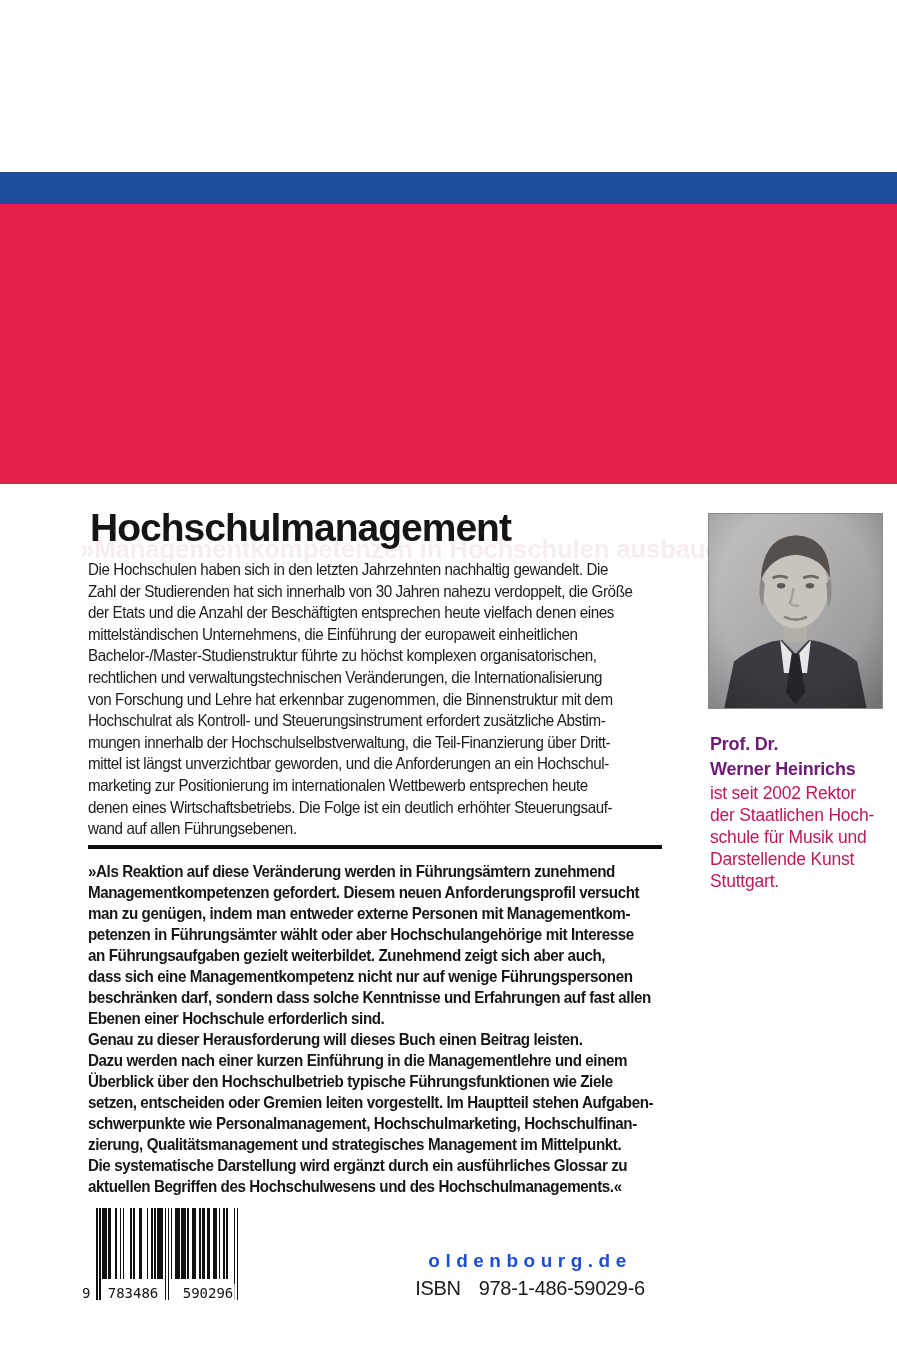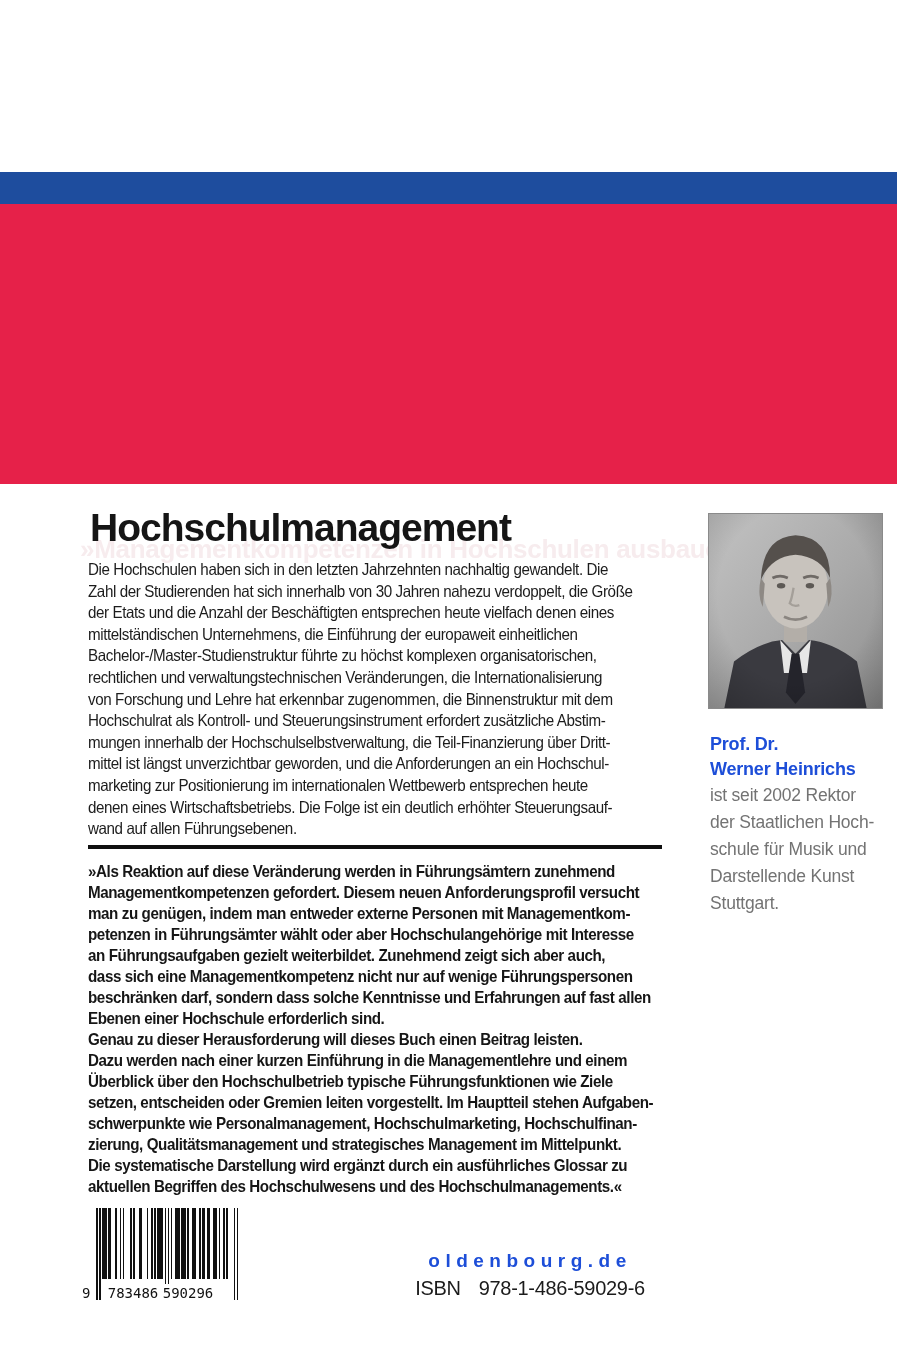--- a/index.html
+++ b/index.html
@@ -27,31 +27,31 @@
     position:absolute;left:88px;top:861px;width:645px;
     font-size:16.5px;line-height:21px;letter-spacing:-0.45px;font-weight:600;color:#161616;
     white-space:pre-line;transform:scaleX(0.92);transform-origin:left top;
   }
   .photo-frame{
     position:absolute;left:709px;top:514px;width:173px;height:194px;
     background:#a8a8a8;outline:1px solid #8a8a8a;
   }
   .photo-frame svg{display:block;width:100%;height:100%;}
   .author-block{position:absolute;left:710px;top:732px;width:178px;letter-spacing:-0.2px;}
-  .author-name{font-size:18px;line-height:25px;font-weight:700;color:#1d4ed8;white-space:pre-line;}
-  .author-bio{font-size:17.5px;line-height:27px;color:#737373;white-space:pre-line;}
+  .author-name{font-size:18px;line-height:25px;font-weight:700;color:#701a75;white-space:pre-line;}
+  .author-bio{font-size:17.5px;line-height:22px;color:#be185d;white-space:pre-line;}
   .barcode{position:absolute;left:96px;top:1208px;width:142px;height:92px;background:#fff;}
   .barcode svg{position:absolute;left:0;top:0;width:142px;height:92px;fill:#111;}
   .barcode .digit-group{
     position:absolute;bottom:-2px;font-family:"DejaVu Sans Mono",monospace;
     font-size:14px;color:#111;background:#fff;padding:0 1px;line-height:18px;
   }
   .dg-lead{left:-15px;}
   .dg-left{left:37px;transform:translateX(-50%);}
-  .dg-right{left:92px;transform:translateX(-50%);}
+  .dg-right{left:112px;transform:translateX(-50%);}
   .publisher-block{position:absolute;left:398px;top:1250px;width:264px;text-align:center;}
   .publisher-site{font-size:19px;font-weight:700;letter-spacing:5.5px;color:#1d4ed8;}
   .isbn-row{margin-top:5px;font-size:20px;color:#1b1b1b;letter-spacing:-0.3px;}
   .isbn-row .isbn-label{margin-right:18px;}
 </style>
 </head>
 <body>
 
 <div class="page">
 

